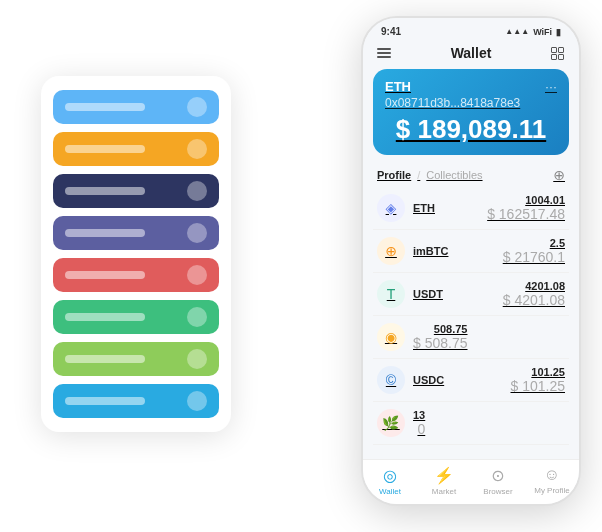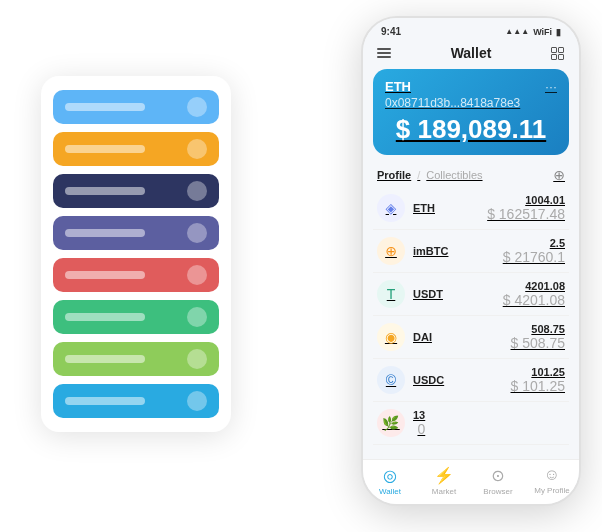--- a/index.html
+++ b/index.html
@@ -401,21 +401,20 @@
       <span class="asset-name">USDT</span>
       <div class="asset-amounts">
         <div class="asset-amount-primary">4201.08</div>
         <div class="asset-amount-secondary">$ 4201.08</div>
       </div>
     </div>
           <div class="asset-item">
       <div class="asset-icon" style="background:#fff8e6; color:#f5a623;">
         ◉
       </div>
-      <span class="asset-name">DAI</span>
       <div class="asset-amounts">
         <div class="asset-amount-primary">508.75</div>
         <div class="asset-amount-secondary">$ 508.75</div>
       </div>
     </div>
           <div class="asset-item">
       <div class="asset-icon" style="background:#e8f0fb; color:#2775ca;">
         ©
       </div>
       <span class="asset-name">USDC</span>

